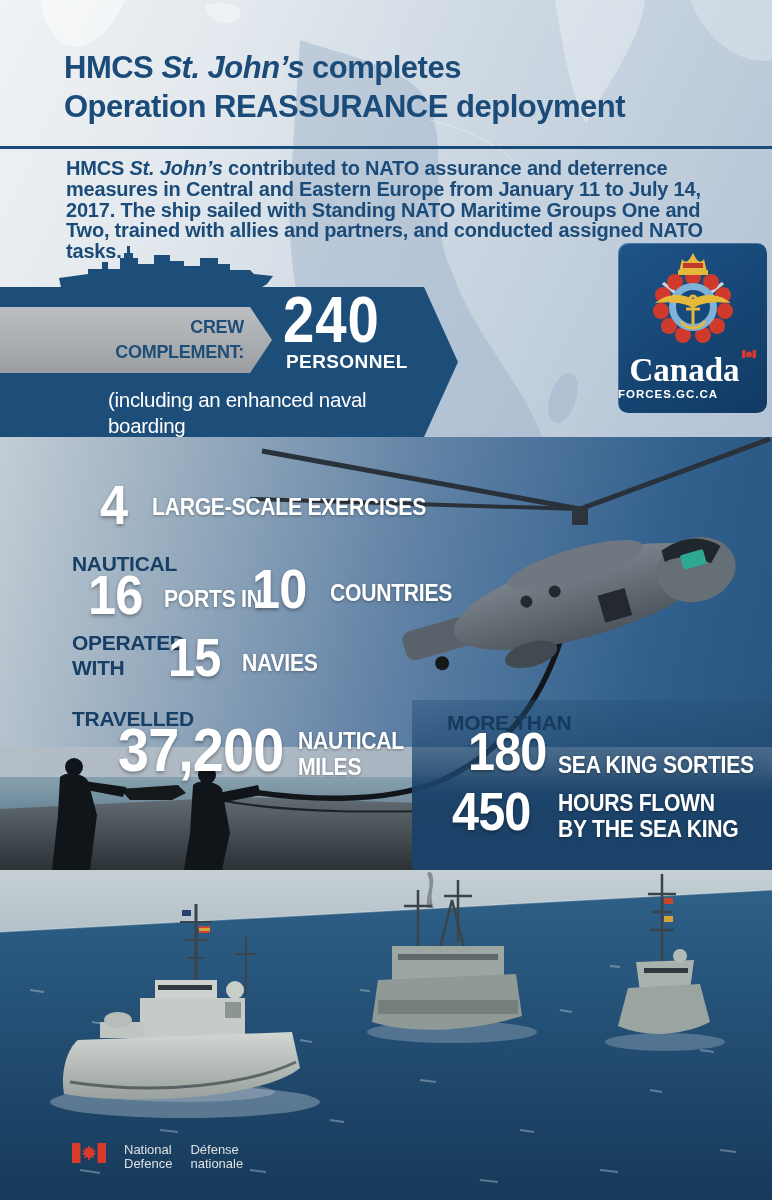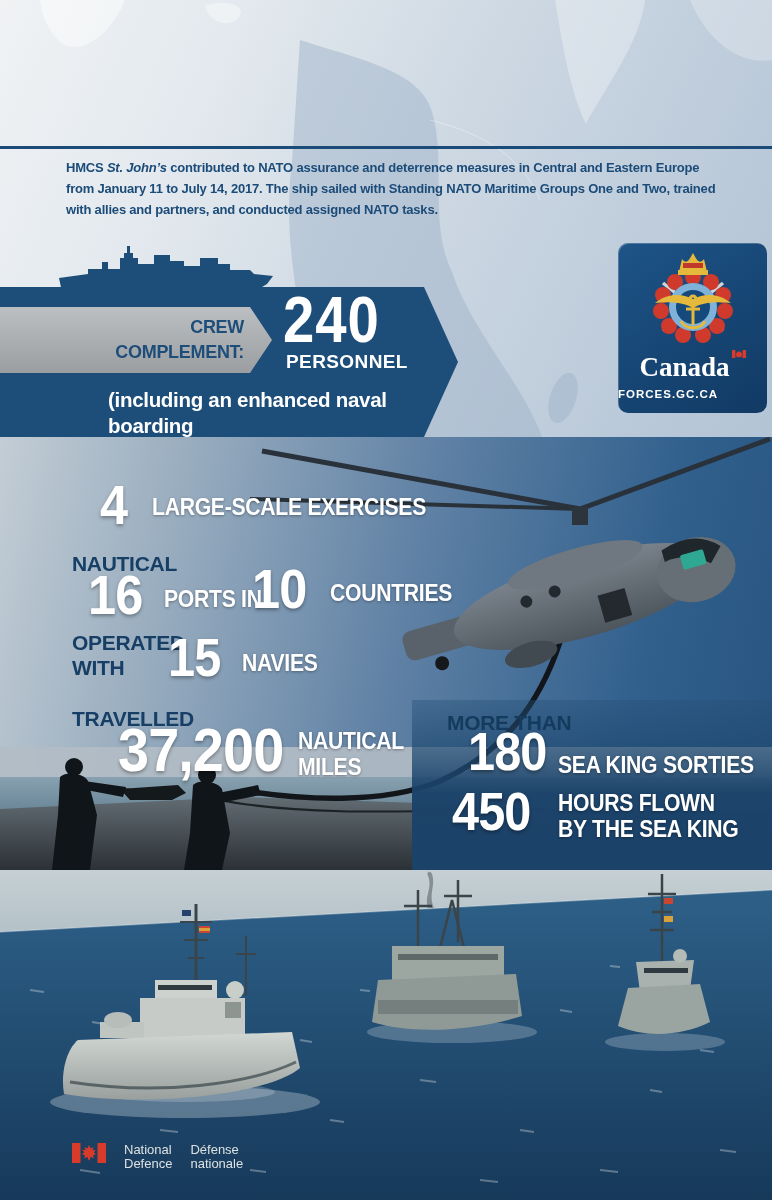--- a/index.html
+++ b/index.html
@@ -6,40 +6,40 @@
   .poster{position:relative;width:772px;height:1200px;overflow:hidden;
           font-family:"Liberation Sans",sans-serif;background:#c7d3df;}
   .abs{position:absolute;}
   
   .top-bg{left:0;top:0;width:772px;height:437px;
     background:linear-gradient(115deg,#f0f2f4 0%,#e3e9ee 25%,#ccd7e2 55%,#bac9d9 85%,#b3c4d6 100%);}
   .title{left:64px;top:48px;width:690px;color:#1b4b78;font-weight:700;
          font-size:31px;line-height:39px;letter-spacing:-.5px;}
   .rule{left:0;top:146px;width:772px;height:3px;background:#1b4b78;}
   .intro{left:66px;top:158px;width:656px;color:#1b4b78;font-weight:700;
-         font-size:13px;line-height:20.8px;letter-spacing:-.2px;}
+         font-size:20px;line-height:20.8px;letter-spacing:-.2px;}
   
   .crew-banner{left:0;top:287px;width:458px;height:150px;background:#1d4d79;
     clip-path:polygon(0 0,424px 0,458px 50%,424px 100%,0 100%);}
   .crew-arrow{left:0;top:307px;width:272px;height:66px;
     background:linear-gradient(#bcbfc2,#9b9ea1);
     clip-path:polygon(0 0,250px 0,272px 50%,250px 100%,0 100%);}
   .crew-arrow-label{left:0;top:315px;width:244px;text-align:right;color:#1d4d79;
     font-weight:700;font-size:18px;line-height:25px;letter-spacing:-.3px;}
   .crew-value{left:283px;top:283px;color:#fff;font-weight:700;font-size:64px;
     transform:scaleX(.88);transform-origin:left top;letter-spacing:1px;}
   .crew-unit{left:286px;top:351px;color:#fff;font-weight:700;font-size:19px;letter-spacing:.4px;}
-  .crew-note{left:108px;top:387px;width:340px;color:#fff;font-weight:700;
+  .crew-note{left:108px;top:387px;width:340px;color:#fff;font-weight:400;
     font-size:20.5px;line-height:26px;letter-spacing:-.3px;}
   
   .logo-panel{left:618px;top:243px;width:149px;height:170px;border-radius:10px;
     background:linear-gradient(145deg,#1e5488 0%,#164573 55%,#113a64 100%);
     box-shadow:inset 1px 1px 0 rgba(255,255,255,.22);}
   .wordmark{left:618px;top:352px;width:133px;text-align:center;color:#fff;
-    font-family:"Liberation Serif",serif;font-weight:700;font-size:27px;}
+    font-family:"Liberation Serif",serif;font-weight:700;font-size:33px;}
   .wordmark-flag{position:absolute;margin-left:2px;margin-top:-2px;}
   .site{left:618px;top:388px;width:149px;text-align:left;color:#fff;
     font-weight:700;font-size:11.5px;letter-spacing:1px;}
   
   .photo-mid{left:0;top:437px;width:772px;height:433px;
     background:linear-gradient(102deg,#c3cdd5 0%,#9db0c1 20%,#5e80a4 52%,#31608d 80%,#27537e 100%);}
   .navy-panel{left:412px;top:700px;width:360px;height:170px;
     background:linear-gradient(180deg,rgba(38,80,120,.40) 0%,rgba(30,72,112,.78) 38%,rgba(27,66,105,.97) 55%,#1b4269 100%);}
   .nlabel{color:#173f66;font-weight:700;font-size:21px;line-height:25px;letter-spacing:-.3px;}
   .wlabel{color:#fff;font-weight:700;font-size:23px;line-height:26px;letter-spacing:-.3px;
@@ -62,20 +62,24 @@
       <path d="M40,0 L125,0 C112,32 82,58 60,42 C47,29 42,15 40,0 Z" fill="#ffffff" opacity=".45"></path>
       <path d="M205,5 C225,0 245,4 240,16 C232,28 210,26 205,5 Z" fill="#ffffff" opacity=".4"></path>
       <path d="M555,0 L645,0 C640,44 602,92 586,124 C570,92 562,42 555,0 Z" fill="#ffffff" opacity=".32"></path>
       <path d="M690,0 L772,0 L772,60 C740,66 706,40 690,0 Z" fill="#ffffff" opacity=".25"></path>
       <path d="M300,40 C362,60 422,72 432,112 C447,162 428,222 452,272 C472,332 522,382 542,437 L330,437 C308,358 280,252 292,162 Z" fill="#9fb4ca" opacity=".5"></path>
       <path d="M430,120 C470,130 520,150 540,200" stroke="#ffffff" stroke-width="1" fill="none" opacity=".35"></path>
       <ellipse cx="563" cy="398" rx="13" ry="26" fill="#9fb4ca" opacity=".5" transform="rotate(18 563 398)"></ellipse>
     </svg>
   </div>
 
+  <div class="abs title">
+    <span>HMCS </span><i>St. John’s</i><span> completes</span><br>
+    <span>Operation REASSURANCE deployment</span>
+  </div>
 
   <div class="abs rule"></div>
 
   <div class="abs intro">
     <span>HMCS </span><i>St. John’s</i><span> contributed to NATO assurance and deterrence measures  in Central and Eastern Europe from January 11 to July 14, 2017. The ship sailed with Standing NATO Maritime Groups One and Two, trained with allies and partners, and conducted assigned NATO tasks.</span>
   </div>
 
   <svg class="abs" style="left:58px;top:245px;" width="218" height="48" viewBox="0 0 218 48">
     <path fill="#1d4e79" d="M4,47 L1,33 L30,29 L30,24 L44,24 L44,17 L50,17 L50,24 L62,24 L62,13 L66,13 L66,8 L69,8 L69,1 L72,1 L72,8 L75,8 L75,13 L80,13 L80,19 L96,19 L96,10 L112,10 L112,16 L126,16 L126,21 L142,21 L142,13 L160,13 L160,19 L172,19 L172,25 L192,25 L196,29 L215,31 L209,39 L196,47 Z"></path>
   </svg>

